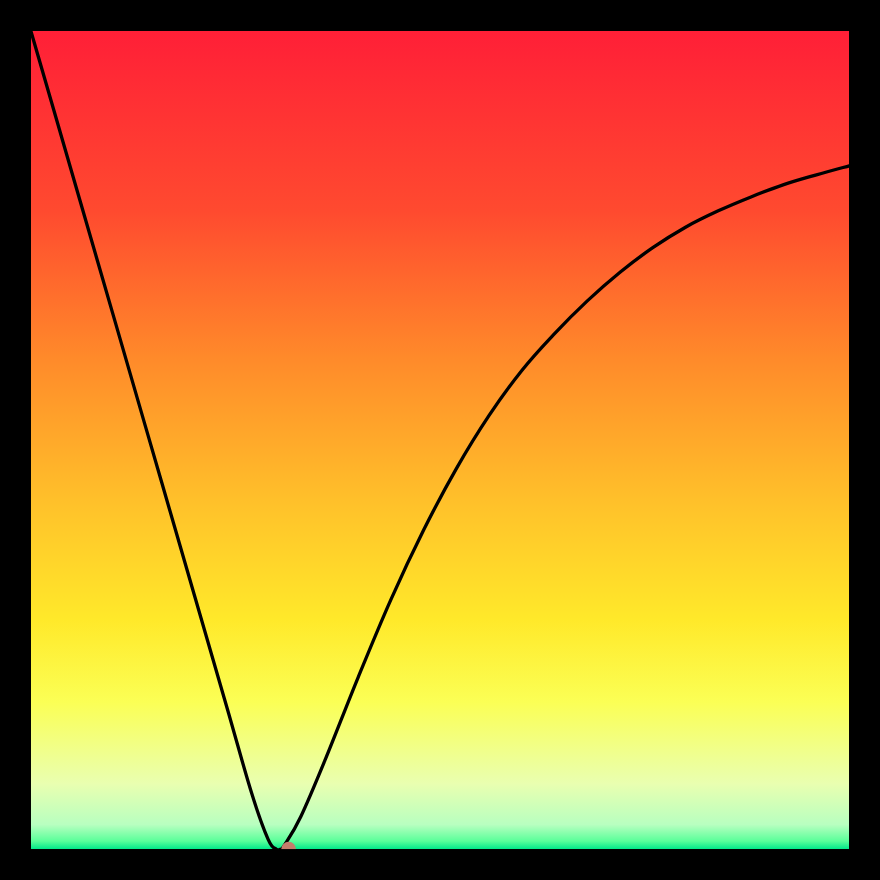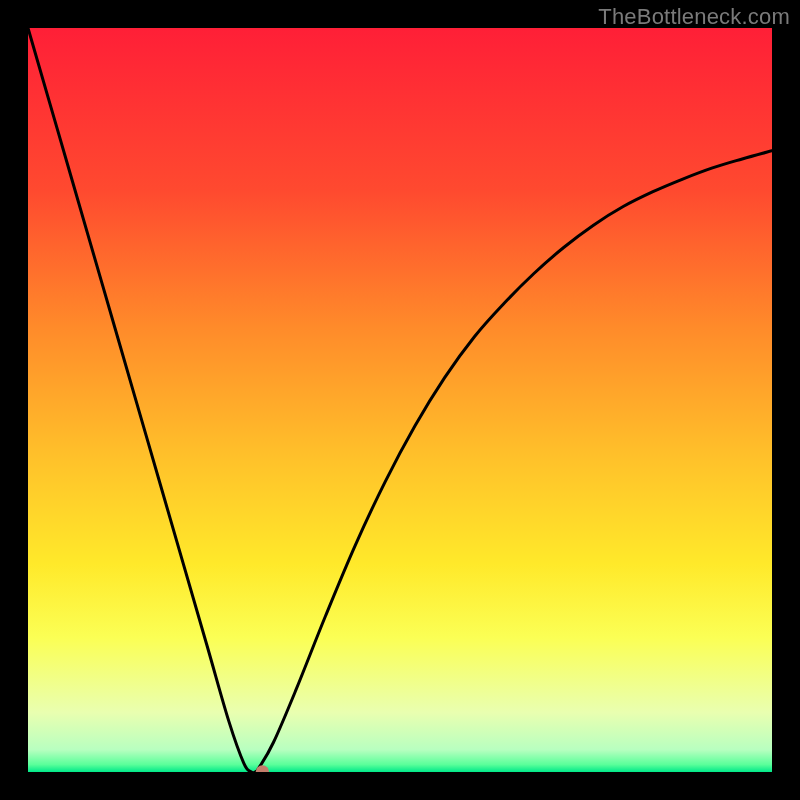--- a/index.html
+++ b/index.html
@@ -54,14 +54,13 @@
             <stop offset="97%" stop-color="#b8ffc0"></stop>
             <stop offset="99%" stop-color="#5aff9a"></stop>
             <stop offset="100%" stop-color="#00e889"></stop>
           </linearGradient>
       </defs>
       <rect x="0" y="0" width="744" height="744" fill="url(#bg-grad)"></rect>
       <path id="curve-path" fill="none" stroke="#000" stroke-width="3" stroke-linejoin="round" stroke-linecap="round" d="M 0.00 0.00 C 5.36 18.48, 19.05 65.71, 29.76 102.67 C 40.47 139.63, 48.81 168.38, 59.52 205.34 C 70.23 242.31, 78.57 271.05, 89.28 308.02 C 99.99 344.98, 108.33 373.73, 119.04 410.69 C 129.75 447.65, 138.09 476.40, 148.80 513.36 C 159.51 550.32, 169.19 583.62, 178.56 616.03 C 187.93 648.44, 194.18 671.98, 200.88 693.41 C 207.58 714.84, 211.74 725.97, 215.76 735.07 C 219.78 744.18, 221.19 742.39, 223.20 744.00 C 225.21 745.61, 225.58 744.67, 226.92 744.00 C 228.26 743.33, 227.29 745.64, 230.64 740.28 C 233.99 734.92, 238.82 728.30, 245.52 714.24 C 252.22 700.18, 258.47 684.93, 267.84 662.16 C 277.21 639.39, 286.89 613.87, 297.60 587.76 C 308.31 561.65, 316.65 541.19, 327.36 517.08 C 338.07 492.97, 346.41 475.27, 357.12 453.84 C 367.83 432.41, 376.17 416.79, 386.88 398.04 C 397.59 379.29, 405.93 365.75, 416.64 349.68 C 427.35 333.61, 435.69 322.15, 446.40 308.76 C 457.11 295.37, 465.45 286.66, 476.16 275.28 C 486.87 263.90, 495.21 255.56, 505.92 245.52 C 516.63 235.48, 524.97 228.18, 535.68 219.48 C 546.39 210.78, 554.73 204.53, 565.44 197.16 C 576.15 189.79, 584.49 184.59, 595.20 178.56 C 605.91 172.53, 614.25 168.64, 624.96 163.68 C 635.67 158.72, 644.01 155.32, 654.72 151.03 C 665.43 146.75, 673.77 143.49, 684.48 139.87 C 695.19 136.26, 703.53 134.02, 714.24 130.94 C 724.95 127.86, 738.64 124.23, 744.00 122.76"></path>
       <circle id="marker-dot" r="6.70" fill="#c47d6b" cx="234.36" cy="744.00"></circle>
     </svg>
   </div>
-  <div class="attribution">TheBottleneck.com</div>
 </div>
 
 </body></html>

